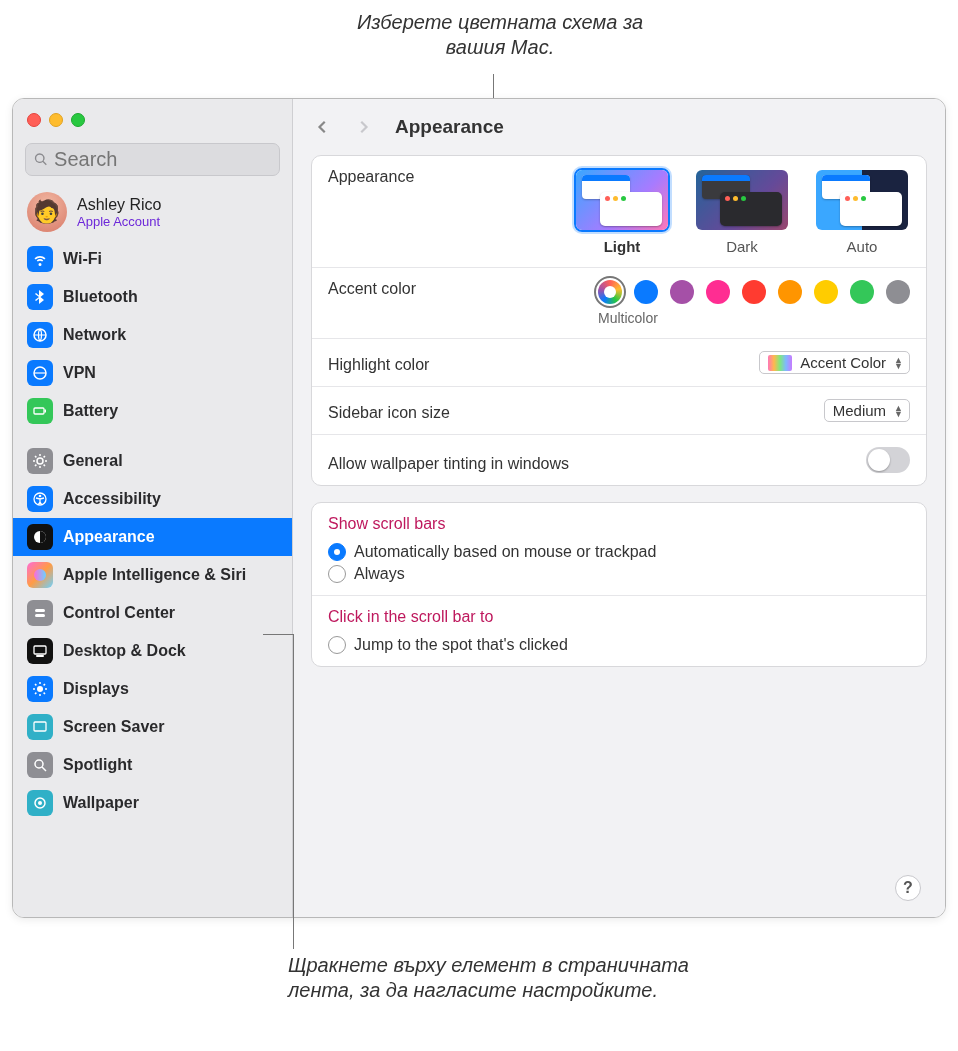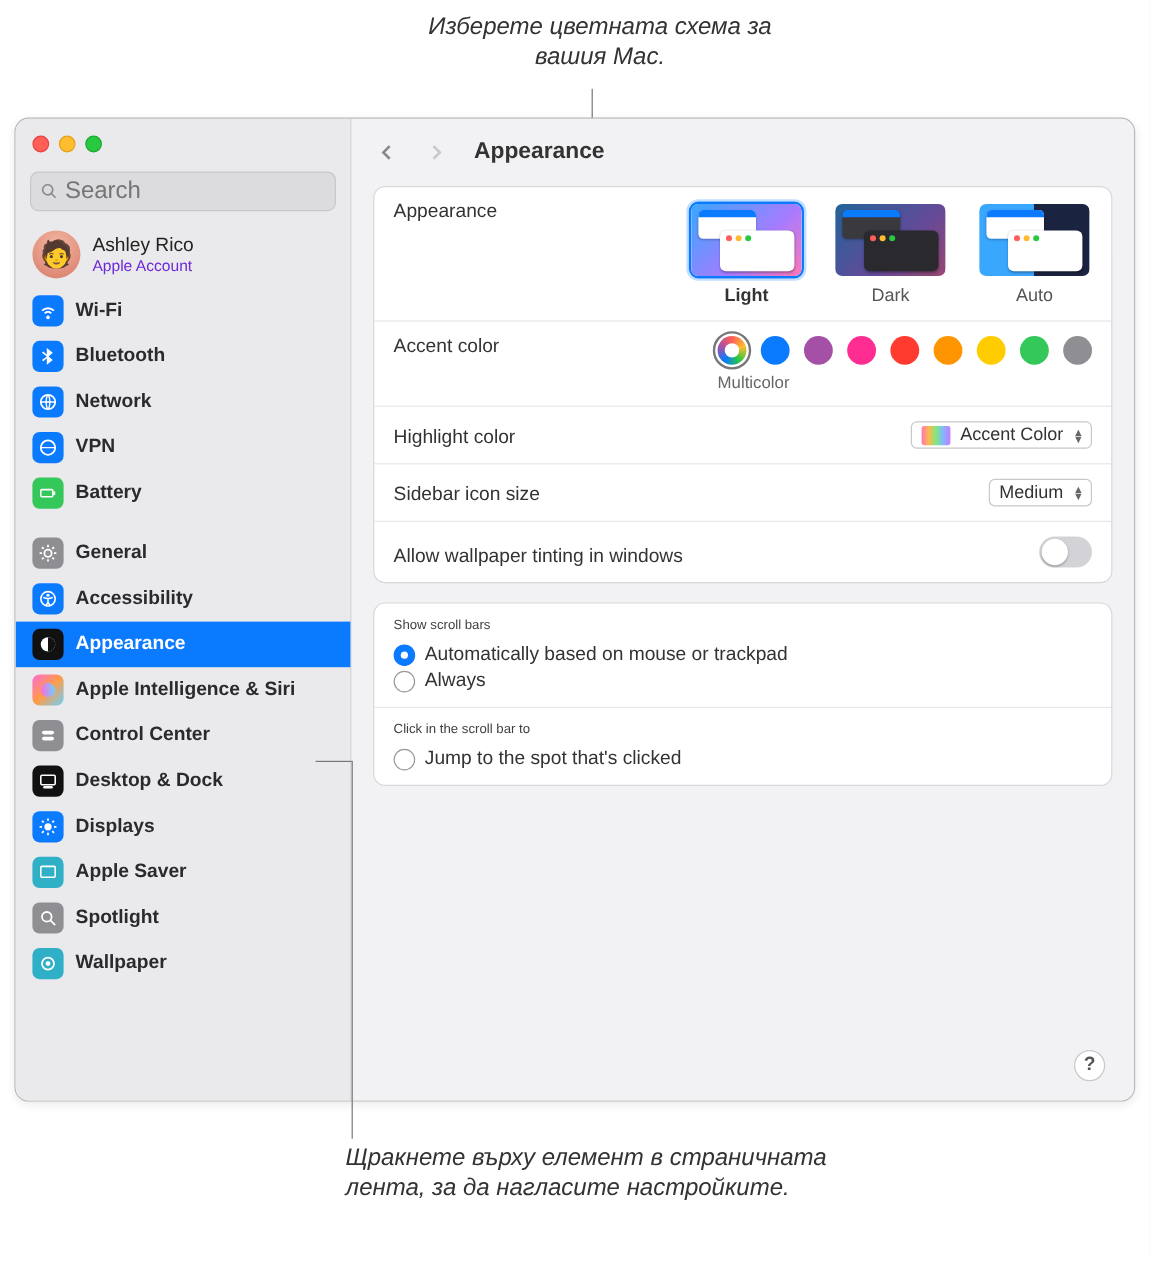--- a/index.html
+++ b/index.html
@@ -228,21 +228,21 @@
   .popup .swatch{width:24px;height:16px;margin-right:8px;border-radius:2px;
     background:linear-gradient(90deg,#ff77b8,#ffb84d,#7fe87f,#7fb8ff,#c77bff);}
   .popup .arrows{margin-left:8px;display:flex;flex-direction:column;line-height:6px;color:#666;font-size:9px;}
 
   .toggle {
     width: 44px; height: 26px; background:#d3d3d7; border-radius:13px; position:relative;
   }
   .toggle::after{content:'';position:absolute;top:2px;left:2px;width:22px;height:22px;background:#fff;border-radius:50%;box-shadow:0 1px 2px rgba(0,0,0,.3);}
 
   .radio-group { display:flex;flex-direction:column;gap:4px;font-size:16px;padding:12px 16px;}
-  .radio-group-title{font-size:11px;color:#404040;margin-bottom:6px;}
+  .radio-group-title{font-size:16px;color:#be185d;margin-bottom:6px;}
   .radio-opt{display:flex;align-items:center;gap:8px;color:#333;}
   .radio{width:18px;height:18px;border-radius:50%;border:1px solid #999;background:#fff;position:relative;}
   .radio.checked{border-color:#0a7aff;background:#0a7aff;}
   .radio.checked::after{content:'';position:absolute;inset:5px;background:#fff;border-radius:50%;}
   .radio-sep{border-top:1px solid #e6e6e9;}
 
   .help {
     position:absolute;
     right: 24px;
     bottom: 16px;
@@ -467,21 +467,21 @@
             <svg viewBox="0 0 16 16">
               <defs>
                 <linearGradient id="g">
                   <stop offset="0" stop-color="#ff6bd6"></stop>
                   <stop offset="1" stop-color="#6bd1ff"></stop>
                 </linearGradient>
               </defs>
               <rect x="2" y="3" width="12" height="9" rx="1" fill="none" stroke="#fff" stroke-width="1.3"></rect>
             </svg>
           </div>
-          <span>Apple Saver</span>
+          <span>Screen Saver</span>
         </div>
         <div class="side-item">
           <div class="side-icon" style="background: rgb(142, 142, 147);">
             <svg viewBox="0 0 16 16">
               <defs>
                 <linearGradient id="g">
                   <stop offset="0" stop-color="#ff6bd6"></stop>
                   <stop offset="1" stop-color="#6bd1ff"></stop>
                 </linearGradient>
               </defs>

